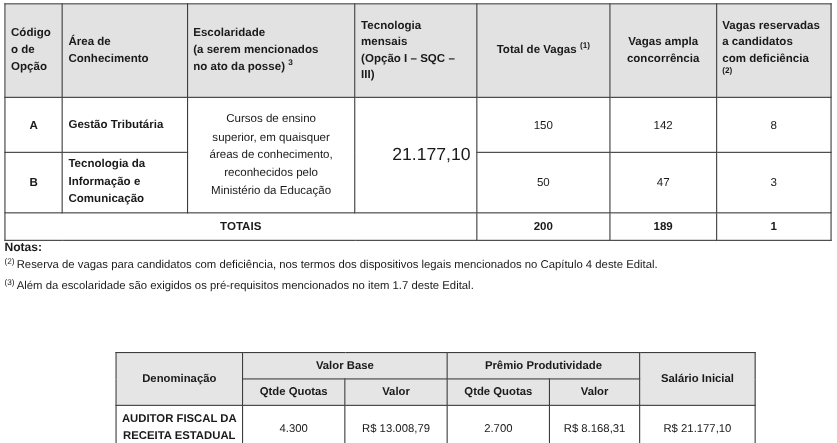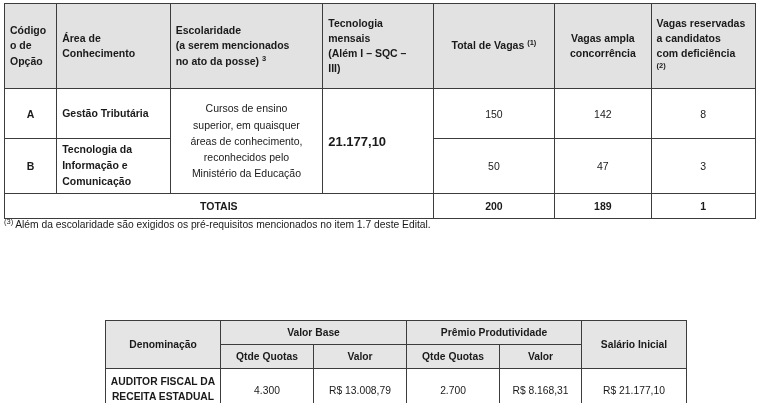--- a/index.html
+++ b/index.html
@@ -54,23 +54,23 @@
     font-weight: bold;
     font-size: 10.5px;
     line-height: 1.5;
   }
   .vac-table td.esc {
     text-align: center;
     font-size: 10.5px;
     line-height: 1.55;
   }
   .vac-table td.venc {
-    text-align: left;
-    font-weight: bold;
-    font-size: 13px;
+    text-align: right;
+    font-weight: normal;
+    font-size: 16px;
   }
   .vac-table td.num {
     text-align: center;
     font-size: 10.5px;
   }
   .vac-table tr.row-a td.num,
   .vac-table tr.row-b td.num {
     font-weight: normal;
     margin-left: 37px;
   }
@@ -171,21 +171,21 @@
           <div>Conhecimento</div>
         </th>
         <th>
           <div>Escolaridade</div>
           <div>(a serem mencionados</div>
           <div><span>no ato da posse)</span> <sup>3</sup></div>
         </th>
         <th>
           <div>Tecnologia</div>
           <div>mensais</div>
-          <div>(Além I – SQC –</div>
+          <div>(Opção I – SQC –</div>
           <div>III)</div>
         </th>
         <th class="ctr">
           <span>Total de Vagas</span> <sup>(1)</sup>
         </th>
         <th class="ctr">
           <div>Vagas ampla</div>
           <div>concorrência</div>
         </th>
         <th>
@@ -226,20 +226,24 @@
       <tr class="totais">
         <td colspan="4">TOTAIS</td>
         <td>200</td>
         <td>189</td>
         <td>1</td>
       </tr>
     </tbody>
   </table>
 
   <div class="notes">
+    <div class="notes-title">Notas:</div>
+    <div class="note-line">
+      <sup>(2)</sup><span>Reserva de vagas para candidatos com deficiência, nos termos dos dispositivos legais mencionados no Capítulo 4 deste Edital.</span>
+    </div>
     <div class="note-line">
       <sup>(3)</sup><span>Além da escolaridade são exigidos os pré-requisitos mencionados no item 1.7 deste Edital.</span>
     </div>
   </div>
 
   <table class="sal-table">
     <colgroup>
       <col style="width:115px">
       <col style="width:93px">
       <col style="width:93px">

